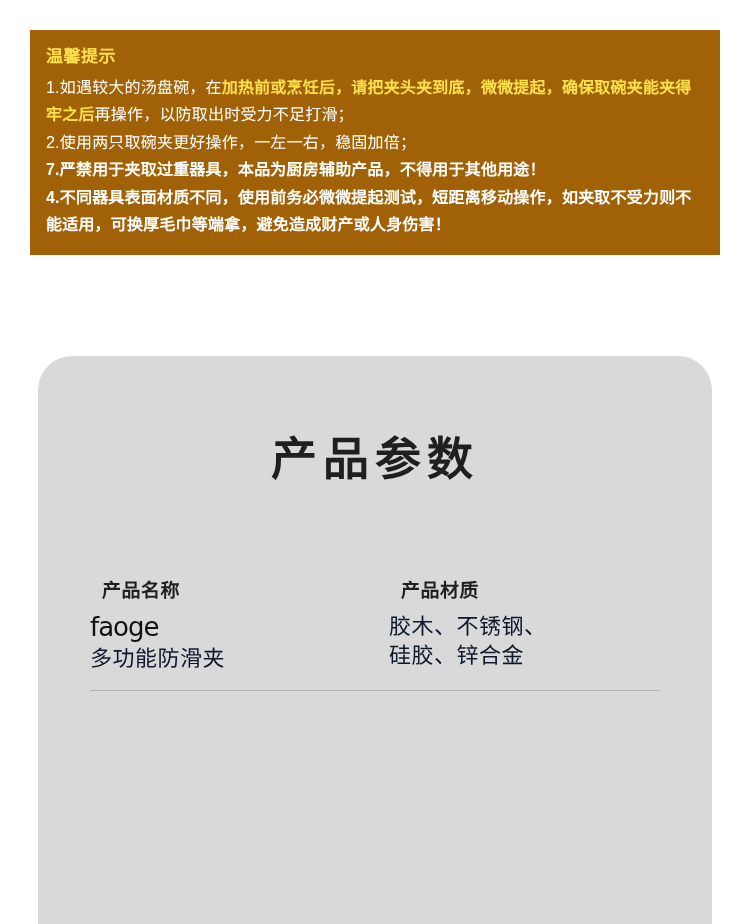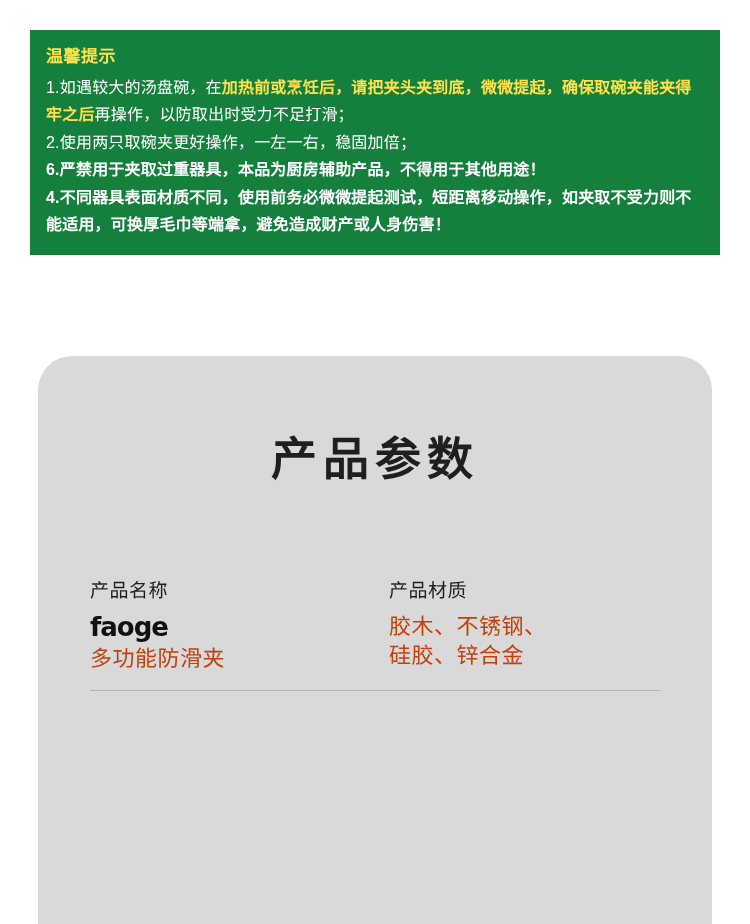--- a/index.html
+++ b/index.html
@@ -15,21 +15,21 @@
     overflow: hidden;
   }
 
   
   .tips-box {
     position: absolute;
     left: 30px;
     top: 30px;
     width: 690px;
     box-sizing: border-box;
-    background: #15803d;
+    background: #a16207;
     padding: 14px 14px 16px 14px;
   }
   .tips-title {
     color: #ffe14d;
     font-size: 17px;
     font-weight: bold;
     line-height: 1.5;
     margin: 0 0 4px 2px;
     letter-spacing: 0.5px;
   }
@@ -104,35 +104,35 @@
   .param-cell {
     width: 50%;
     box-sizing: border-box;
     padding-right: 14px;
   }
   .param-cell.right {
     padding-left: 14px;
   }
   .param-label {
     font-size: 19px;
-    font-weight: normal;
+    font-weight: bold;
     color: #1f1f1f;
-    margin: 0 0 10px 0;
+    margin: 0 0 10px 12px;
     letter-spacing: 0.5px;
   }
   .param-value {
     font-size: 22px;
-    color: #c2410c;
+    color: #0f172a;
     margin: 0;
     line-height: 1.32;
     letter-spacing: 0.5px;
   }
   .brand-logo {
     font-size: 26px;
-    font-weight: bold;
+    font-weight: normal;
     color: #111111;
     letter-spacing: -1px;
     margin: 0 0 2px 0;
     font-family: "DejaVu Sans", sans-serif;
   }
   .spacer-row {
     height: 34px;
   }
 </style>
 </head>
@@ -143,21 +143,21 @@
 
   <p class="tips-line">
     <span>1.如遇较大的汤盘碗，在</span><span class="hl">加热前或烹饪后，请把夹头夹到底，微微提起，确保取碗夹能夹得牢之后</span><span>再操作，以防取出时受力不足打滑；</span>
   </p>
 
   <p class="tips-line">
     <span>2.使用两只取碗夹更好操作，一左一右，稳固加倍；</span>
   </p>
 
   <p class="tips-line bold">
-    <span>6.严禁用于夹取过重器具，本品为厨房辅助产品，不得用于其他用途！</span>
+    <span>7.严禁用于夹取过重器具，本品为厨房辅助产品，不得用于其他用途！</span>
   </p>
 
   <p class="tips-line bold">
     <span>4.不同器具表面材质不同，使用前务必微微提起测试，短距离移动操作，如夹取不受力则不能适用，可换厚毛巾等端拿，避免造成财产或人身伤害！</span>
   </p>
 </div>
 
 <div class="param-panel">
   <div class="param-heading">
     <h1 class="param-title">产品参数</h1>

